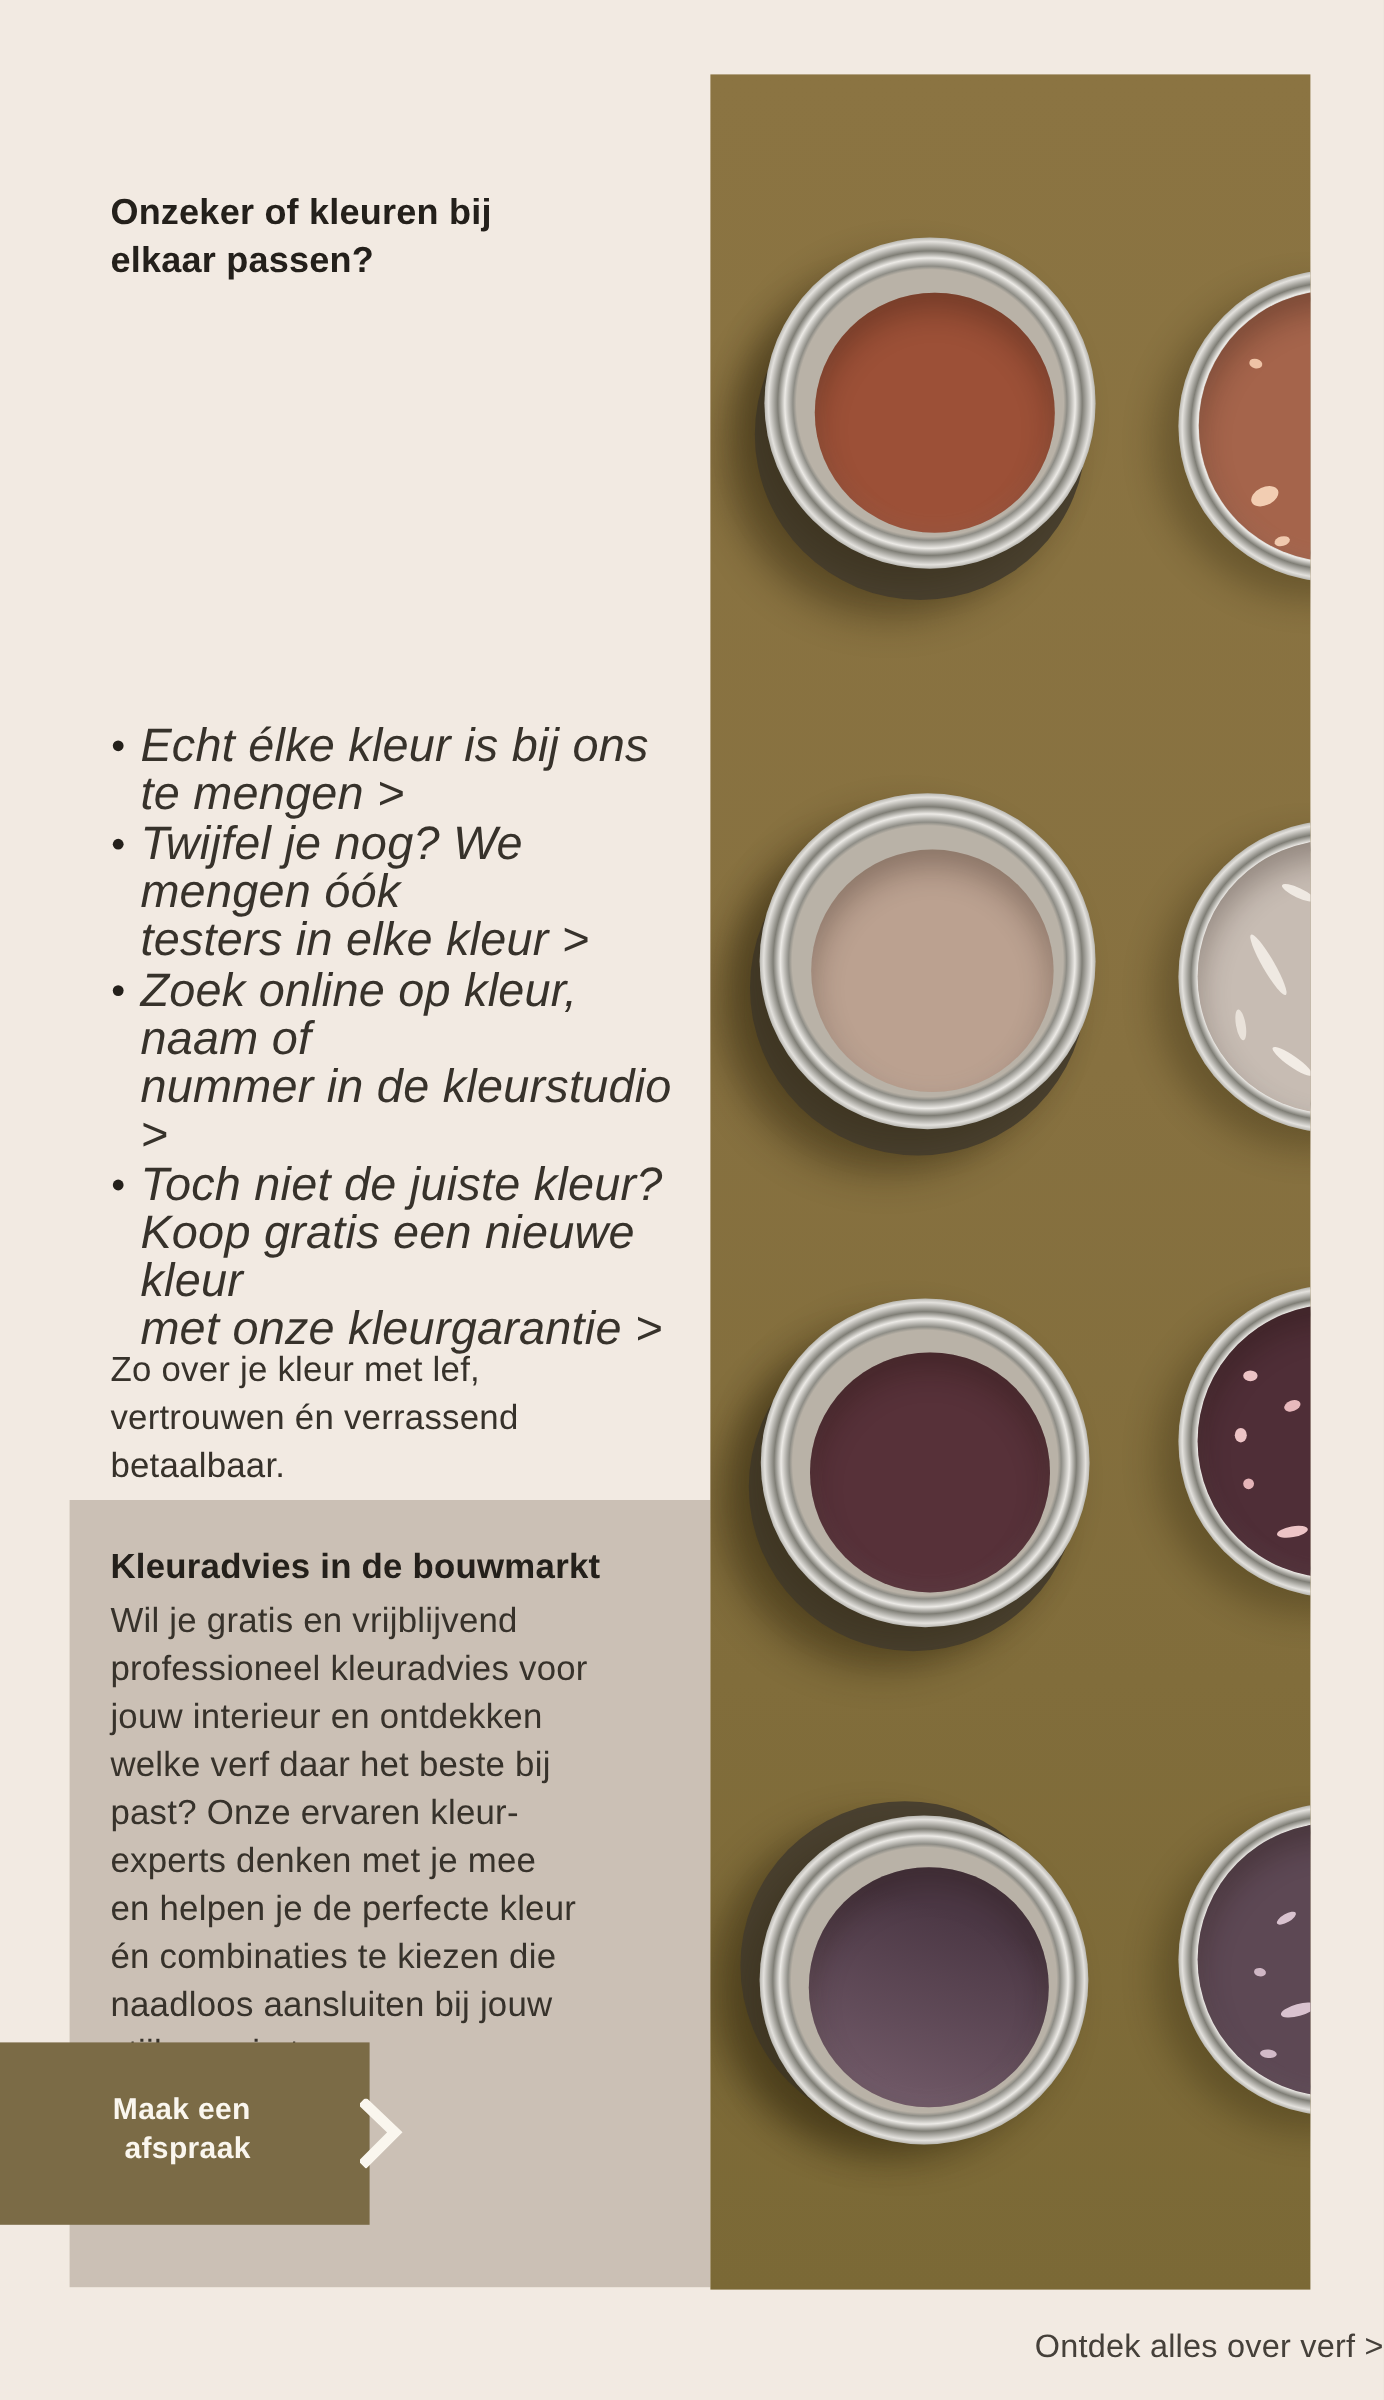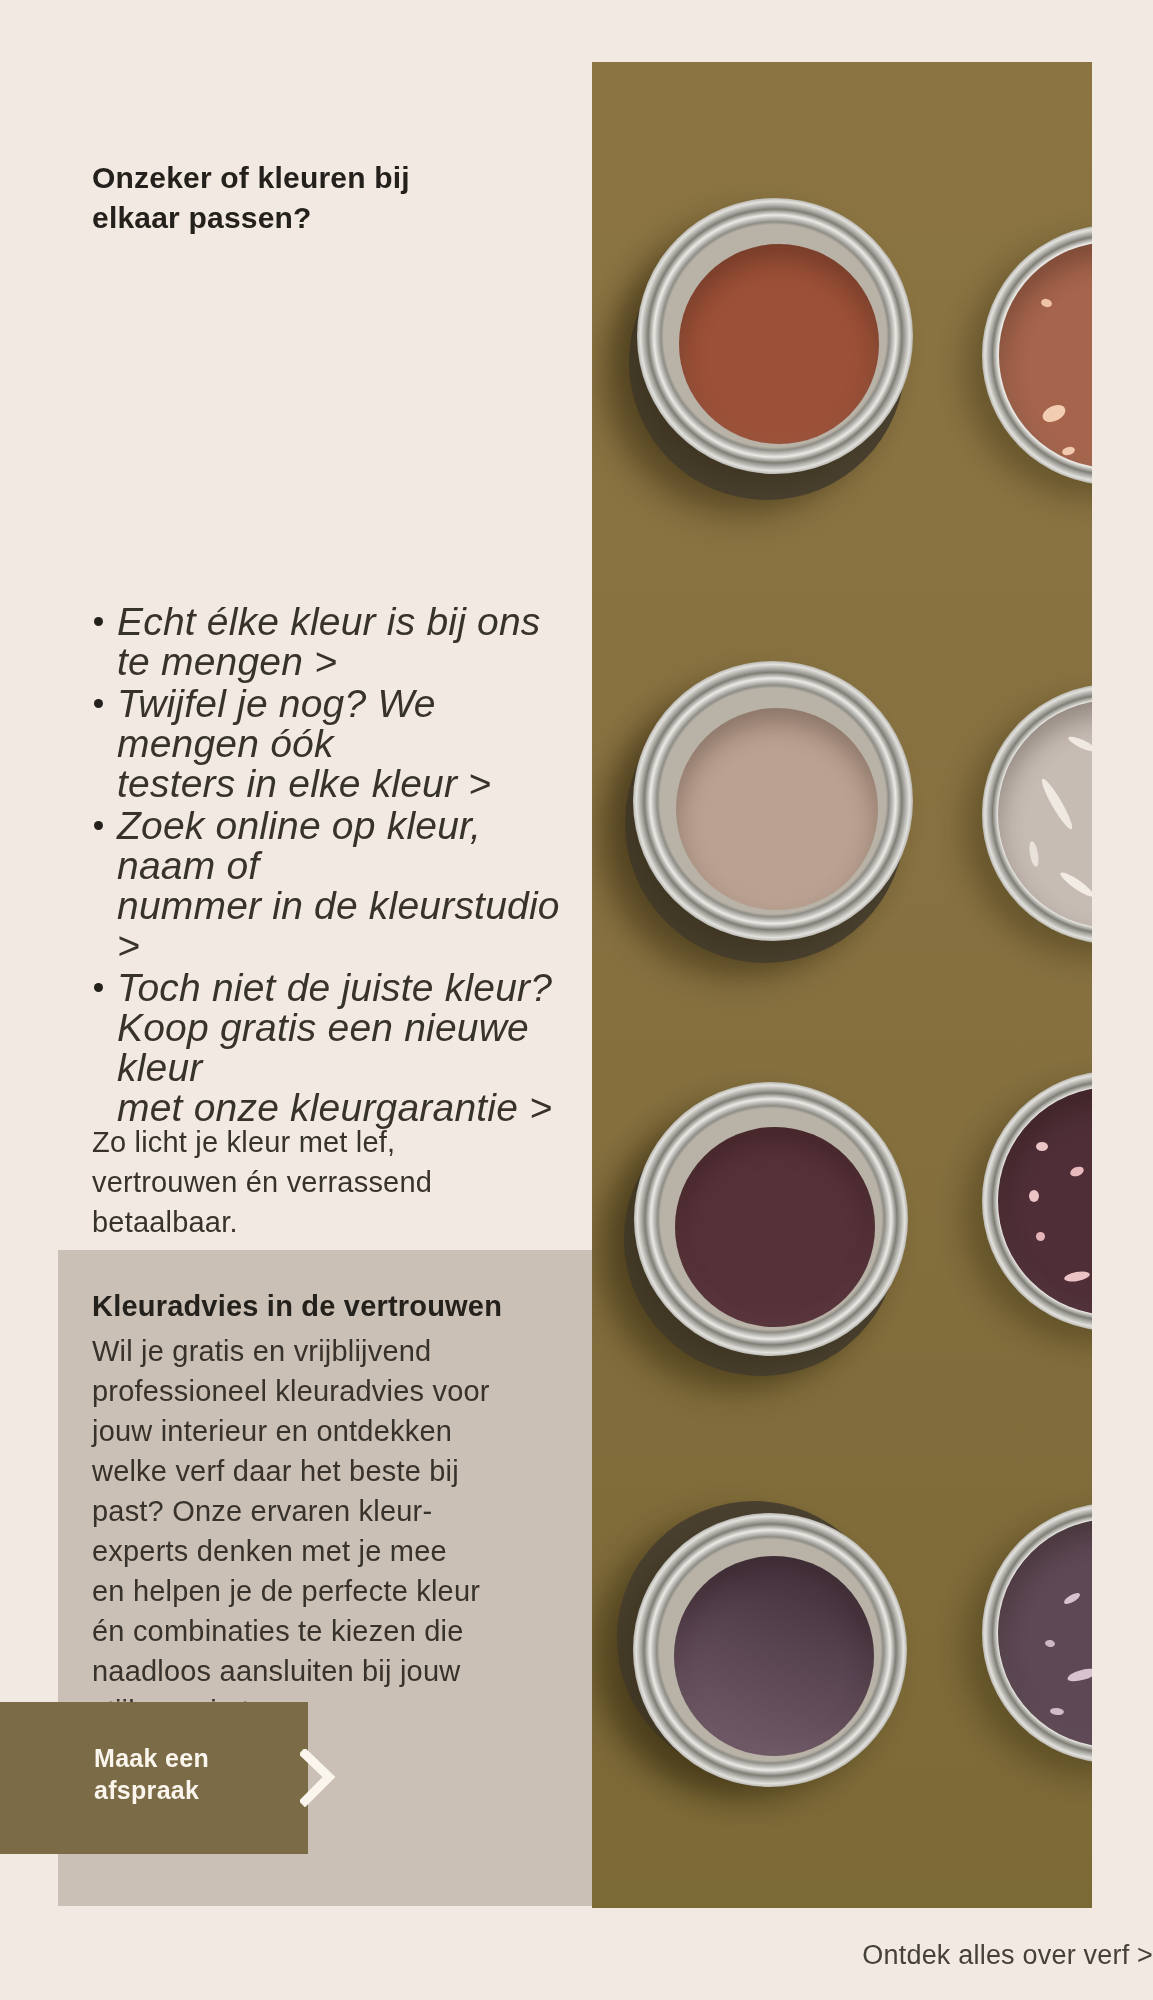--- a/index.html
+++ b/index.html
@@ -21,21 +21,21 @@
        border-radius:50%;background:var(--heading_dark,#24201b);}
   .outro{top:1093px;left:92px;width:470px;}
   
   .advice-box{position:absolute;left:58px;top:1250px;width:534px;height:656px;
        background:var(--advice_box_bg,#cbc0b5);}
   .advice-title{top:1262px;left:92px;font-weight:bold;font-size:29px;
        color:var(--heading_dark,#24201b);}
   .advice-body{top:1302px;left:92px;width:470px;}
   
   .cta{position:absolute;left:0;top:1702px;width:308px;height:152px;
-       background:var(--button_bg,#7b6b46);cursor:pointer;}
+       background:var(--button_bg,#7b6b46);cursor:pointer;text-align:right;}
   .cta-label{position:absolute;left:94px;top:40px;margin:0;white-space:pre-line;
        color:var(--button_text,#faf6ee);font-weight:bold;font-size:25px;line-height:32px;
        letter-spacing:.3px;}
   .cta-chevron{position:absolute;left:300px;top:47px;}
   
   .photo{position:absolute;left:592px;top:62px;width:500px;height:1846px;overflow:hidden;
        background:linear-gradient(180deg,var(--photo_bg_top,#8b7442) 0%,#877140 45%,var(--photo_bg_bottom,#7b6936) 100%);}
   .can{position:absolute;}
   .can,.can *{box-sizing:border-box;}
   .can-body{position:absolute;inset:0;border-radius:50%;
@@ -69,26 +69,26 @@
 te mengen  &gt;</li>
     <li>Twijfel je nog? We mengen óók
 testers in elke kleur  &gt;</li>
     <li>Zoek online op kleur, naam of
 nummer in de kleurstudio  &gt;</li>
     <li>Toch niet de juiste kleur?
 Koop gratis een nieuwe kleur
 met onze kleurgarantie  &gt;</li>
   </ul>
 
-  <p class="txt outro">Zo licht je kleur met lef,
+  <p class="txt outro">Zo over je kleur met lef,
 vertrouwen én verrassend
 betaalbaar.</p>
 
   <div class="advice-box"></div>
-  <h2 class="txt advice-title">Kleuradvies in de vertrouwen</h2>
+  <h2 class="txt advice-title">Kleuradvies in de bouwmarkt</h2>
   <p class="txt advice-body">Wil je gratis en vrijblijvend
 professioneel kleuradvies voor
 jouw interieur en ontdekken
 welke verf daar het beste bij
 past? Onze ervaren kleur-
 experts denken met je mee
 en helpen je de perfecte kleur
 én combinaties te kiezen die
 naadloos aansluiten bij jouw
 stijl en ruimte.</p>

